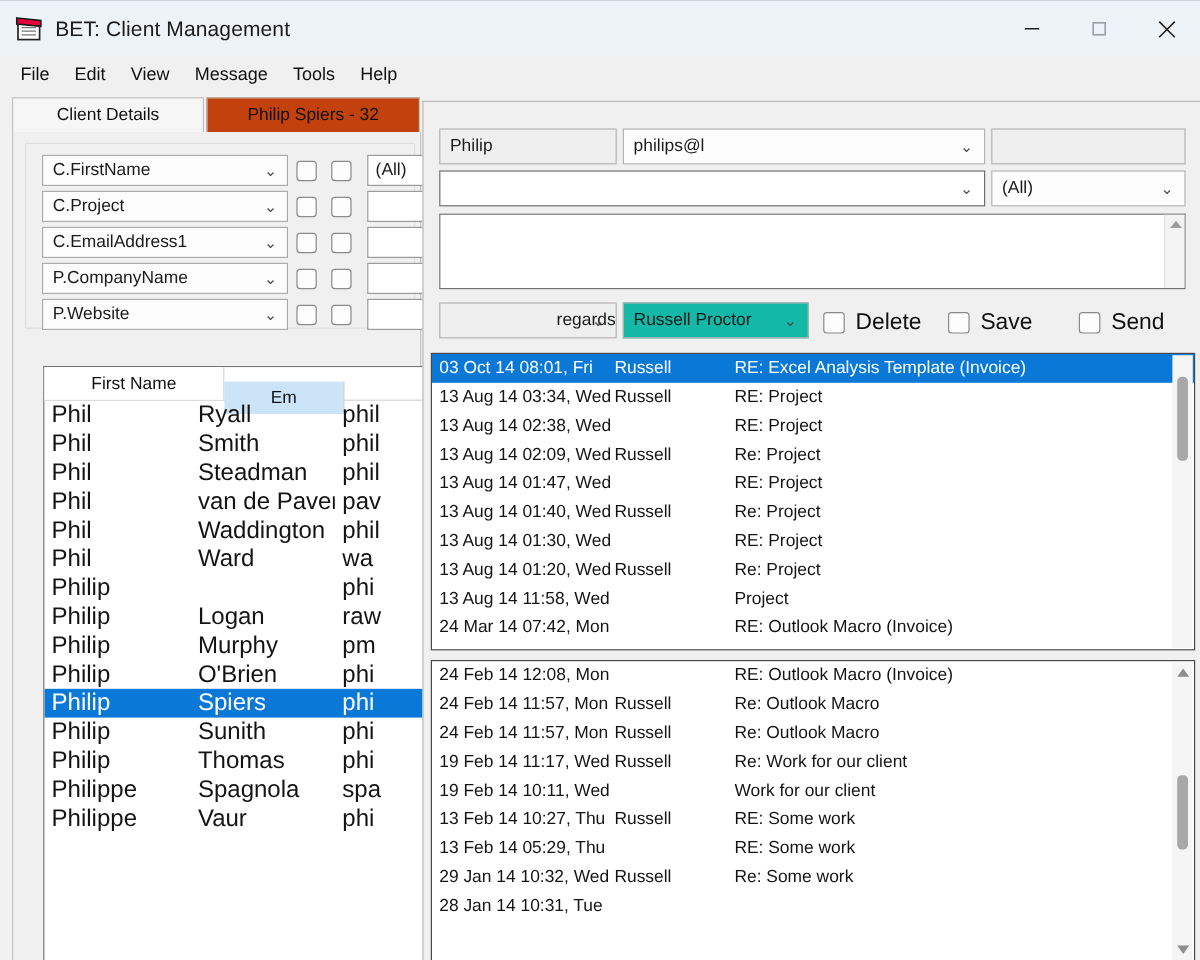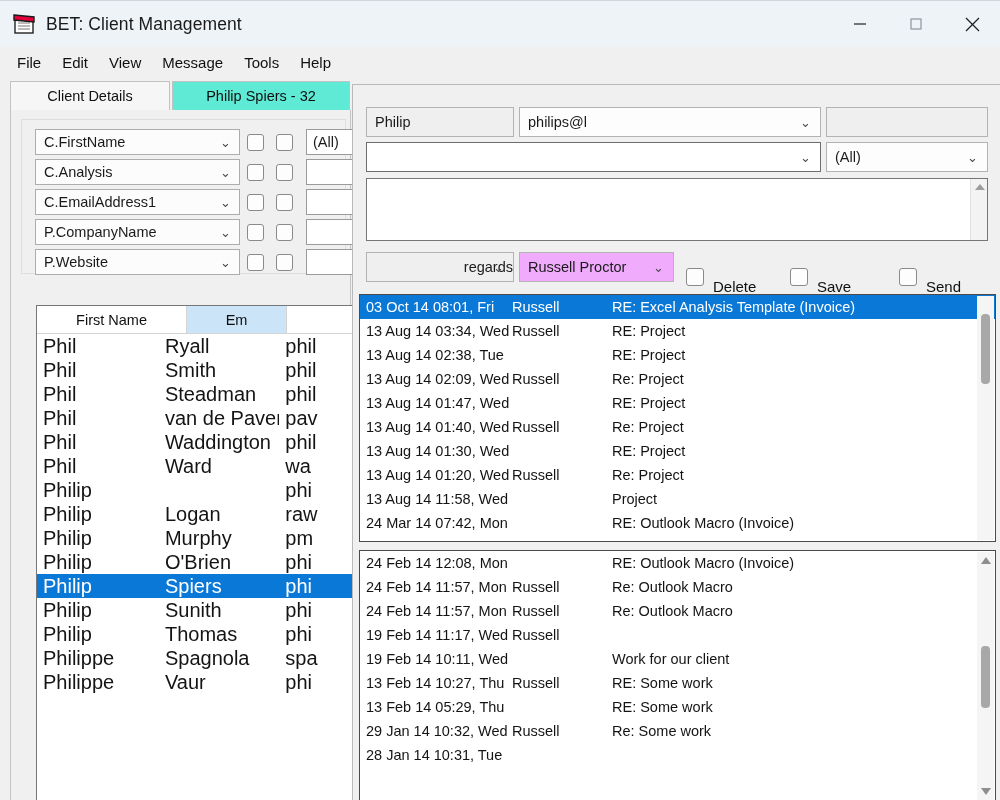--- a/index.html
+++ b/index.html
@@ -48,21 +48,21 @@
 
   
   #tab-strip {
     position:absolute; left:10px; top:80px; width:340px; height:30px;
   }
   .tab {
     position:absolute; top:0; height:30px;
     display:flex; align-items:center; justify-content:center;
     font-size:14.5px; color:#101010;
     border:1px solid #c2c2c2;
-    background:#5eead4;
+    background:#c2410c;
   }
   .tab.active {
     background:#f6f6f6;
     border-bottom-color:#f6f6f6;
   }
   #tab-client-details { left:0; width:160px; }
   #tab-philip-spiers { left:162px; width:178px; }
 
   
   #left-panel {
@@ -105,21 +105,21 @@
   }
   #grid-header {
     display:flex; height:28px; background:#ffffff;
     border-bottom:1px solid #d4d4d4;
   }
   .gh {
     height:27px; display:flex; align-items:center; justify-content:center;
     font-size:14.5px; color:#101010; border-right:1px solid #d4d4d4;
     background:#ffffff;
   }
-  .gh.sel { background:#cce4f7; }
+  .gh.sel { background:#cce4f7;margin-top:12px; }
   .gh.c-first { width:150px; }
   .gh.c-last  { width:148px; }
   .gh.c-email { width:100px; }
   .grow { display:flex; height:24px; }
   .grow.selected { background:#0a78d7; }
   .grow.selected .gc { color:#ffffff; }
   .gc {
     height:24px; display:flex; align-items:center;
     font-size:20px; color:#141414; padding-left:6px;
     white-space:nowrap; overflow:hidden;
@@ -157,28 +157,28 @@
     position:absolute; right:0; top:0; width:17px; height:61px;
     background:#f3f3f3; border-left:1px solid #e2e2e2;
   }
   #r-body-sb .arr-up {
     position:absolute; left:4px; top:5px;
     width:0;height:0;border-left:5px solid transparent;border-right:5px solid transparent;
     border-bottom:6px solid #9c9c9c;
   }
 
   #r-sig   { left:13px;  top:167px; width:148px; background:#efefef;justify-content:flex-end; }
-  #r-sender{ left:166px; top:167px; width:155px; background:#f0abfc; }
+  #r-sender{ left:166px; top:167px; width:155px; background:#14b8a6; }
 
   .r-chk { position:absolute; top:173px; display:flex; align-items:center; }
   .r-chk .box {
     width:18px; height:18px; border:1px solid #8a8a8a; border-radius:3px;
     background:#fdfdfd; margin-right:9px;
   }
-  .r-chk .lbl { font-size:15px; color:#101010;margin-top:20px; }
+  .r-chk .lbl { font-size:19px; color:#101010; }
   #chk-delete { left:333px; }
   #chk-save   { left:437px; }
   #chk-send   { left:546px; }
 
   
   .msg-list {
     position:absolute; background:#ffffff; border:1px solid #4a4a4a;
     overflow:hidden;
   }
   #msg-list-top    { left:6px; top:209px; width:637px; height:248px; }
@@ -264,21 +264,21 @@
           <span>C.FirstName</span>
           <span class="chev">⌄</span>
         </div>
         <div class="f-chk c1"></div>
         <div class="f-chk c2"></div>
         <div class="f-val">(All)</div>
       </div>
 
       <div class="filter-row" style="top:39px; width:300px;">
         <div class="f-combo">
-          <span>C.Analysis</span>
+          <span>C.Project</span>
           <span class="chev">⌄</span>
         </div>
         <div class="f-chk c1"></div>
         <div class="f-chk c2"></div>
         <div class="f-val"></div>
       </div>
 
       <div class="filter-row" style="top:69px; width:300px;">
         <div class="f-combo">
           <span>C.EmailAddress1</span>
@@ -452,21 +452,21 @@
             <div class="mc date">03 Oct 14 08:01, Fri</div>
             <div class="mc sender">Russell</div>
             <div class="mc subj">RE: Excel Analysis Template (Invoice)</div>
           </div>
           <div class="mrow">
             <div class="mc date">13 Aug 14 03:34, Wed</div>
             <div class="mc sender">Russell</div>
             <div class="mc subj">RE: Project</div>
           </div>
           <div class="mrow">
-            <div class="mc date">13 Aug 14 02:38, Tue</div>
+            <div class="mc date">13 Aug 14 02:38, Wed</div>
             <div class="mc sender"></div>
             <div class="mc subj">RE: Project</div>
           </div>
           <div class="mrow">
             <div class="mc date">13 Aug 14 02:09, Wed</div>
             <div class="mc sender">Russell</div>
             <div class="mc subj">Re: Project</div>
           </div>
           <div class="mrow">
             <div class="mc date">13 Aug 14 01:47, Wed</div>
@@ -517,20 +517,21 @@
             <div class="mc subj">Re: Outlook Macro</div>
           </div>
           <div class="mrow">
             <div class="mc date">24 Feb 14 11:57, Mon</div>
             <div class="mc sender">Russell</div>
             <div class="mc subj">Re: Outlook Macro</div>
           </div>
           <div class="mrow">
             <div class="mc date">19 Feb 14 11:17, Wed</div>
             <div class="mc sender">Russell</div>
+            <div class="mc subj">Re: Work for our client</div>
           </div>
           <div class="mrow">
             <div class="mc date">19 Feb 14 10:11, Wed</div>
             <div class="mc sender"></div>
             <div class="mc subj">Work for our client</div>
           </div>
           <div class="mrow">
             <div class="mc date">13 Feb 14 10:27, Thu</div>
             <div class="mc sender">Russell</div>
             <div class="mc subj">RE: Some work</div>

